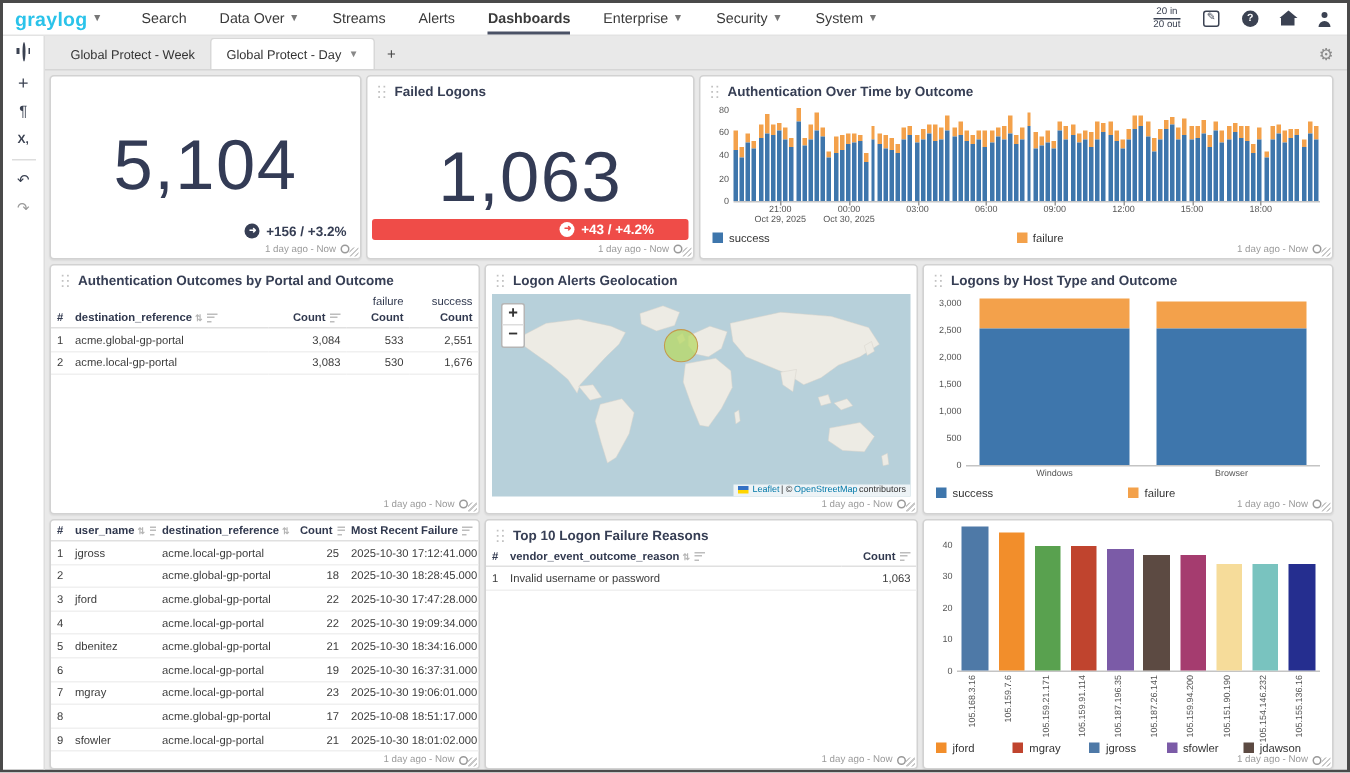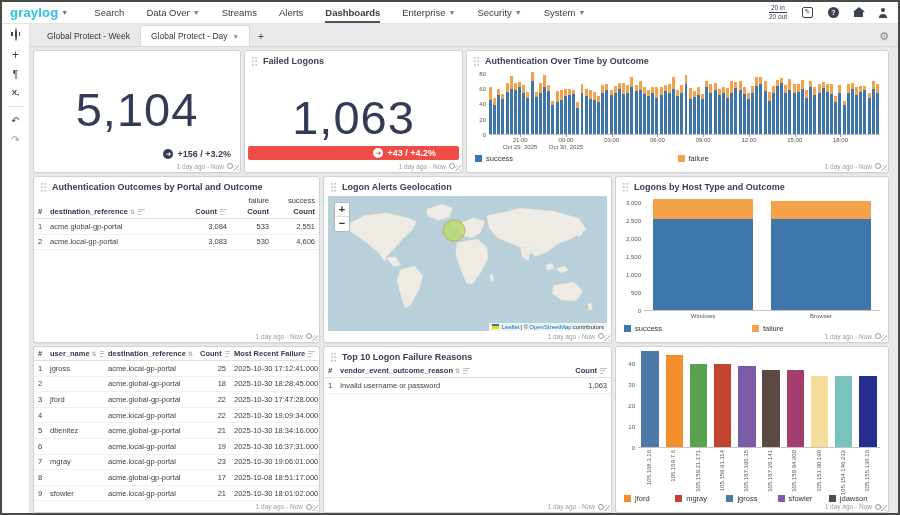--- a/index.html
+++ b/index.html
@@ -686,21 +686,21 @@
                 <td>acme.global-gp-portal</td>
                 <td class="r">3,084</td>
                 <td class="r">533</td>
                 <td class="r">2,551</td>
               </tr>
               <tr>
                 <td>2</td>
                 <td>acme.local-gp-portal</td>
                 <td class="r">3,083</td>
                 <td class="r">530</td>
-                <td class="r">4,606</td>
+                <td class="r">1,676</td>
               </tr>
             </tbody>
               </table>
             <div class="w-foot">
                 <span>1 day ago - Now</span>
                 <span class="clock"></span>
               </div>
             <div class="resize-h"></div>
           </div>
 

